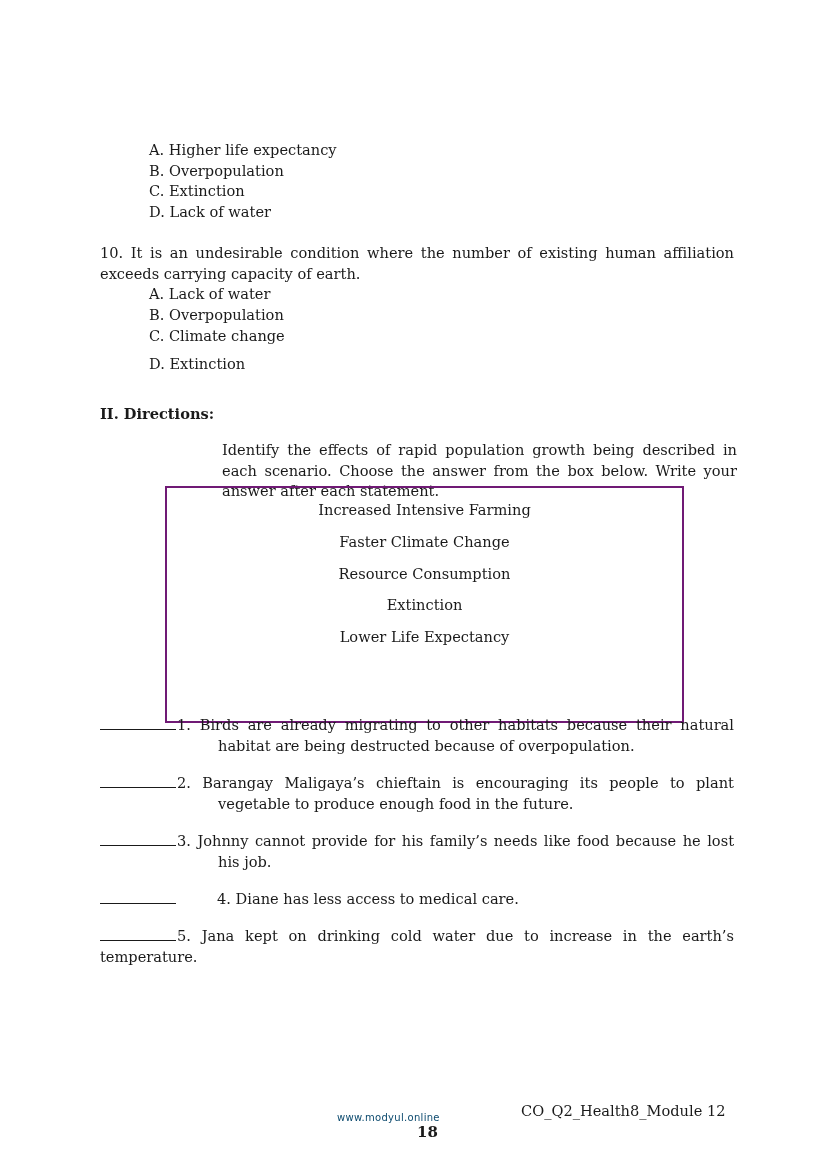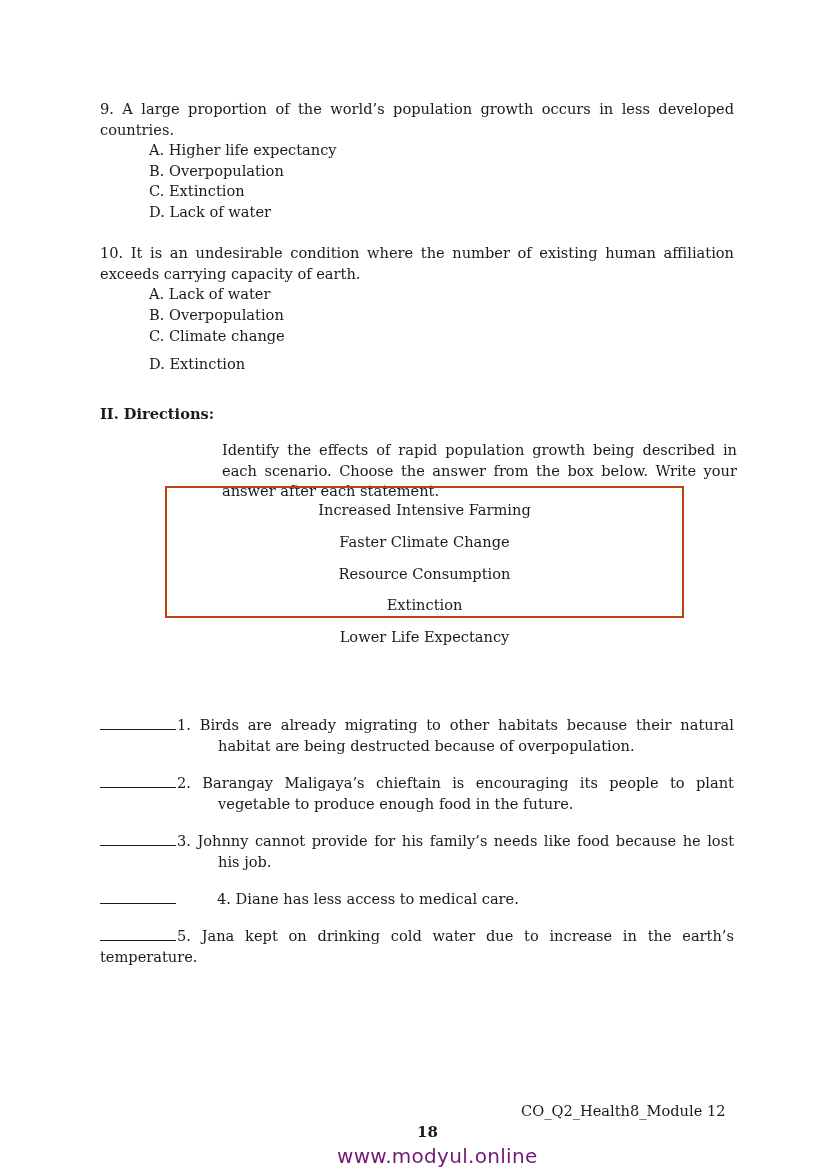--- a/index.html
+++ b/index.html
@@ -16,52 +16,51 @@
   }
   .opt { position: absolute; left: 149px; white-space: nowrap; }
 
   .dir-label { position: absolute; left: 100px; top: 404px; font-weight: bold; white-space: nowrap; }
   .dir-text {
     position: absolute; left: 222px; top: 404px; width: 515px;
     text-align: justify; text-align-last: left; margin-top: 36px;
   }
 
   .choice-box {
-    position: absolute; left: 165px; top: 486px; width: 519px; height: 132px;
-    border: 2px solid #c2410c; box-sizing: border-box;
+    position: absolute; left: 165px; top: 486px; width: 519px; height: 237px;
+    border: 2px solid #701a75; box-sizing: border-box;
   }
   .choice {
     position: absolute; left: 0; width: 100%; text-align: center;
     font-size: 14.6px; line-height: 20px;
   }
 
   .item { position: absolute; left: 100px; width: 634px; }
   .item .blank {
     display: inline-block; width: 76px; border-bottom: 1px solid #1a1a1a;
     height: 14px; vertical-align: baseline; margin-right: 1px;
   }
   .item-line1 { text-align: justify; text-align-last: justify; white-space: nowrap; display: flex; }
   .item-line2 { padding-left: 118px; }
   .item-line2.flush { padding-left: 0; }
 
   .footer-code { position: absolute; left: 521px; top: 1102px; font-size: 14.6px; white-space: nowrap; }
   .watermark {
-    position: absolute; left: 337px; top: 1144px; font-family: "DejaVu Sans", sans-serif;
-    font-size: 20px; color: #701a75; letter-spacing: 0.3px; white-space: nowrap;
+    position: absolute; left: 337px; top: 1112px; font-family: "DejaVu Sans", sans-serif;
+    font-size: 10px; color: #0c4a6e; letter-spacing: 0.3px; white-space: nowrap;
   }
   .page-number {
     position: absolute; left: 417px; top: 1123px; font-size: 15px; font-weight: bold; color: #1a1a1a;
   }
 </style>
 </head>
 <body>
 
 <div class="page">
 
-  <div class="q-stem txt" style="top:99px;">9. A large proportion of the world’s population growth occurs in less developed countries.</div>
   <div class="opt txt" style="top:140px;">A. Higher life expectancy</div>
   <div class="opt txt" style="top:161px;">B. Overpopulation</div>
   <div class="opt txt" style="top:181px;">C. Extinction</div>
   <div class="opt txt" style="top:202px;">D. Lack of water</div>
 
   <div class="q-stem txt" style="top:243px;">10. It is an undesirable condition where the number of existing human affiliation exceeds carrying capacity of earth.</div>
   <div class="opt txt" style="top:284px;">A. Lack of water</div>
   <div class="opt txt" style="top:305px;">B. Overpopulation</div>
   <div class="opt txt" style="top:326px;">C. Climate change</div>
   <div class="opt txt" style="top:346px;margin-top:8px;">D. Extinction</div>

